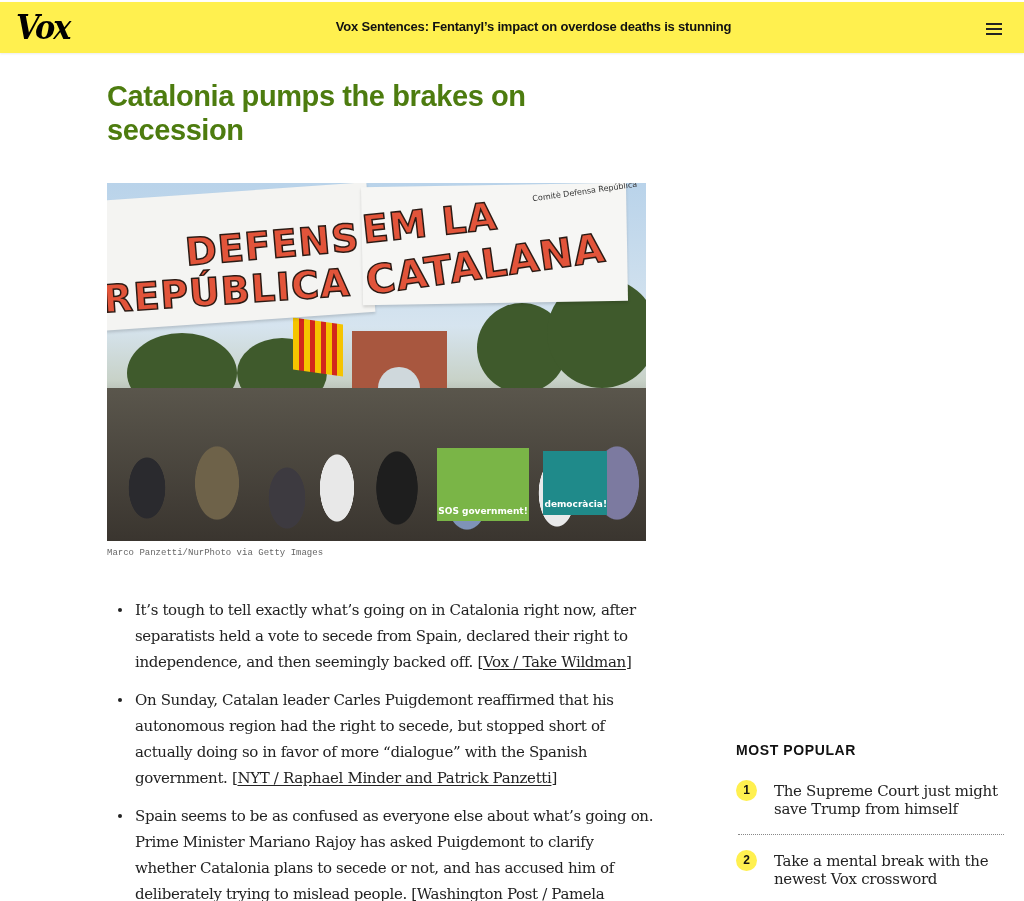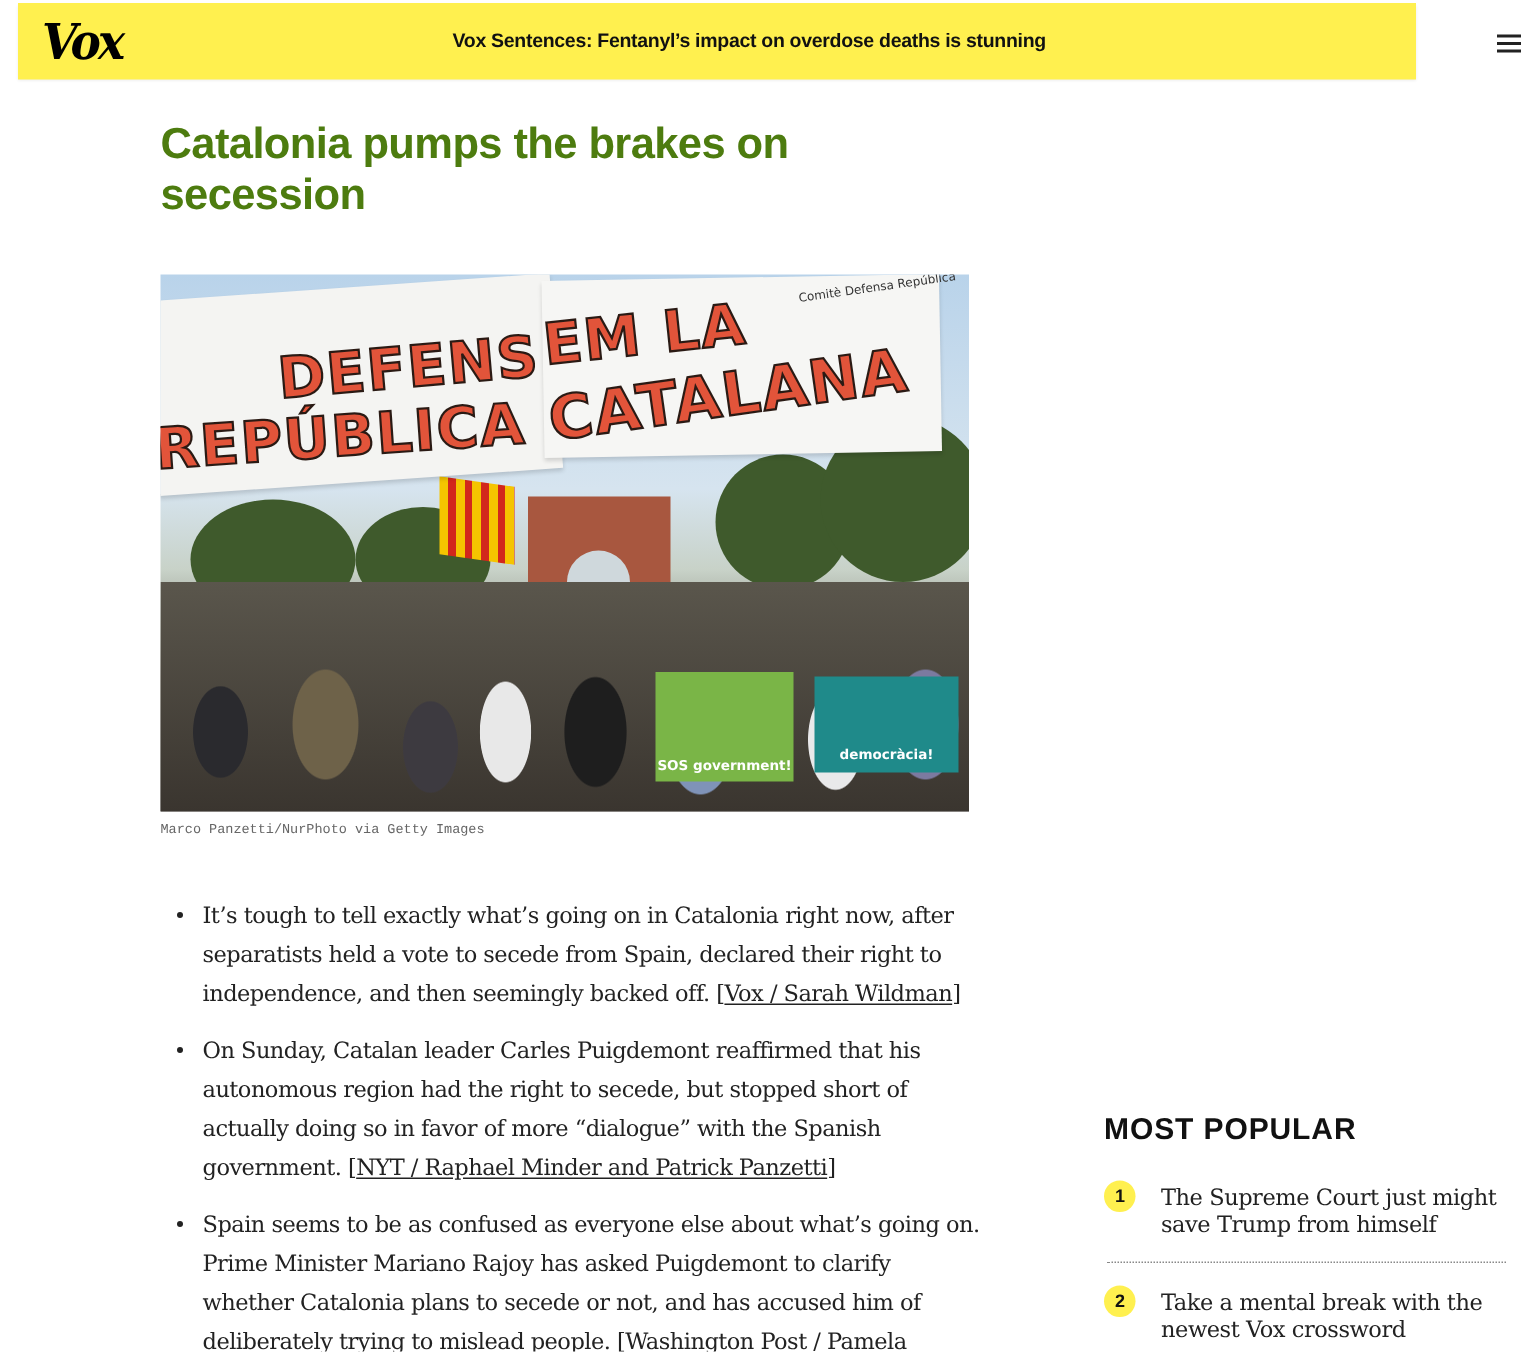--- a/index.html
+++ b/index.html
@@ -1,20 +1,20 @@
 <!DOCTYPE html>
 <html><head>
   <meta charset="utf-8">
   <style>
     * { box-sizing: border-box; margin: 0; padding: 0; }
     html, body { width: 1024px; height: 901px; overflow: hidden; background: #fff; }
     body { position: relative; font-family: "Liberation Sans", sans-serif; color: #111; }
 
     .topbar {
-      position: absolute; left: 12px; top: 2px; width: 932px; height: 51px;
+      position: absolute; left: 0; top: 2px; width: 1024px; height: 51px;
       background: #fff04f;
       box-shadow: 0 1px 2px rgba(0,0,0,0.08);
     }
     .logo {
       position: absolute; left: 16px; top: 8px;
       font-family: "DejaVu Serif", serif; font-weight: bold; font-style: italic;
       font-size: 33px; letter-spacing: -2px; color: #000; line-height: 36px;
       transform: scaleX(0.92); transform-origin: left center;
     }
     .promo {
@@ -94,21 +94,21 @@
         radial-gradient(ellipse 36px 60px at 360px 105px, #7f93b8 60%, transparent 62%),
         radial-gradient(ellipse 30px 55px at 450px 105px, #e9e9ea 60%, transparent 62%),
         radial-gradient(ellipse 36px 60px at 510px 95px, #7c7aa0 60%, transparent 62%),
         linear-gradient(180deg, #5a564c 0%, #3a352f 100%);
     }
     .hero .sign {
       position: absolute; font-weight: bold; font-size: 9px; color: #fff;
       font-family: "DejaVu Sans", sans-serif; text-align: center;
     }
     .hero .sign1 { left: 330px; top: 265px; width: 92px; height: 73px; background: #7ab547; padding-top: 58px; }
-    .hero .sign2 { left: 436px; top: 268px; width: 96px; height: 64px; background: #1f8a8a; padding-top: 48px; }
+    .hero .sign2 { left: 436px; top: 268px; width: 64px; height: 64px; background: #1f8a8a; padding-top: 48px; text-align: right; }
 
     .caption {
       position: absolute; left: 107px; top: 548px;
       font-family: "Liberation Mono", monospace; font-size: 9px; color: #666;
     }
 
     .bullets {
       position: absolute; left: 135px; top: 597px; width: 520px; list-style: none;
       font-family: "DejaVu Serif", serif; font-size: 15px; line-height: 26px; color: #222;
       letter-spacing: -0.35px;
@@ -117,21 +117,21 @@
     .bullets li::before {
       content: ""; position: absolute; left: -17px; top: 11px; width: 4px; height: 4px;
       border-radius: 50%; background: #222;
     }
     .bullets a { color: #222; text-decoration: underline; text-underline-offset: 2px; }
 
     .popular {
       position: absolute; left: 736px; top: 742px; width: 268px;
     }
     .popular h3 {
-      font-family: "Liberation Sans", sans-serif; font-weight: bold; font-size: 20px;
+      font-family: "Liberation Sans", sans-serif; font-weight: bold; font-size: 14px;
       letter-spacing: 0.6px; color: #111;
     }
     .pop-item {
       position: relative; padding-left: 38px; margin-top: 24px;
       font-family: "DejaVu Serif", serif; font-size: 15px; line-height: 18px; color: #222;
       letter-spacing: -0.3px; cursor: pointer;
     }
     .pop-item .num {
       position: absolute; left: 0; top: -2px; width: 21px; height: 21px; border-radius: 50%;
       background: #fff04f; font-family: "Liberation Sans", sans-serif; font-weight: bold;
@@ -172,21 +172,21 @@
   <div class="bt t4">CATALANA</div>
   <div class="cdr">Comitè Defensa República</div>
   <div class="crowd"></div>
   <div class="sign sign1">SOS government!</div>
   <div class="sign sign2">democràcia!</div>
 </div>
 
 <div class="caption">Marco Panzetti/NurPhoto via Getty Images</div>
 
 <ul class="bullets">
-  <li><span>It’s tough to tell exactly what’s going on in Catalonia right now, after separatists held a vote to secede from Spain, declared their right to independence, and then seemingly backed off. [</span><a>Vox / Sarah Wildman</a><span>]</span></li>
+  <li><span>It’s tough to tell exactly what’s going on in Catalonia right now, after separatists held a vote to secede from Spain, declared their right to independence, and then seemingly backed off. [</span><a>Vox / Take Wildman</a><span>]</span></li>
   <li><span>On Sunday, Catalan leader Carles Puigdemont reaffirmed that his autonomous region had the right to secede, but stopped short of actually doing so in favor of more “dialogue” with the Spanish government. [</span><a>NYT / Raphael Minder and Patrick Panzetti</a><span>]</span></li>
   <li><span>Spain seems to be as confused as everyone else about what’s going on. Prime Minister Mariano Rajoy has asked Puigdemont to clarify whether Catalonia plans to secede or not, and has accused him of deliberately trying to mislead people. [Washington Post / Pamela</span></li>
 </ul>
 
 <aside class="popular">
   <h3>MOST POPULAR</h3>
   <div class="pop-item">
     <span class="num">1</span>
     <span>The Supreme Court just might save Trump from himself</span>
   </div>

